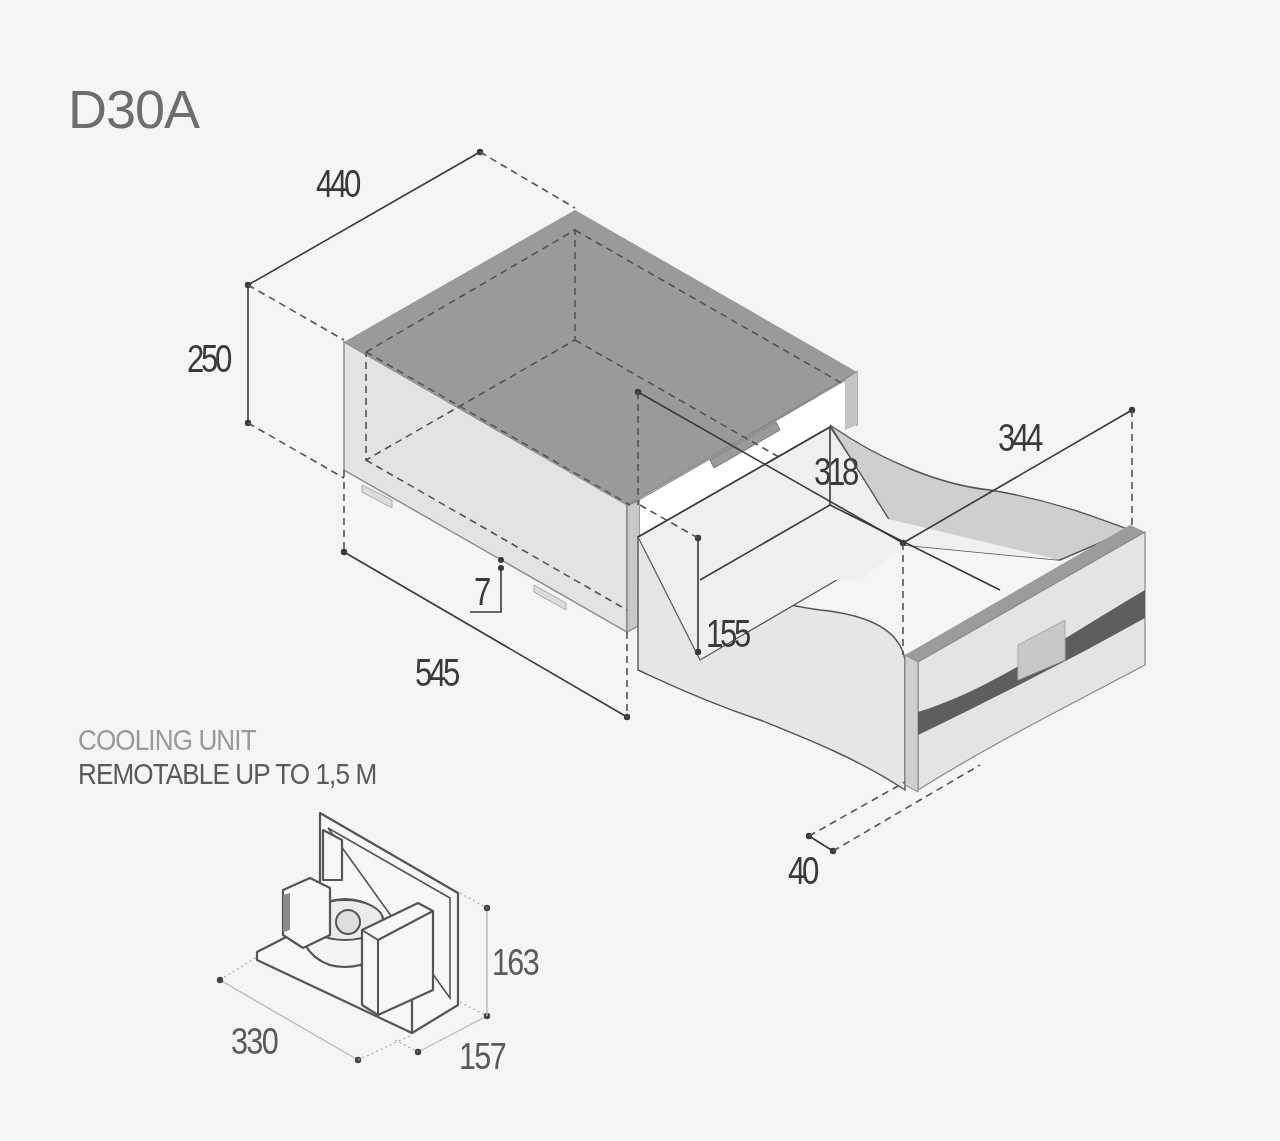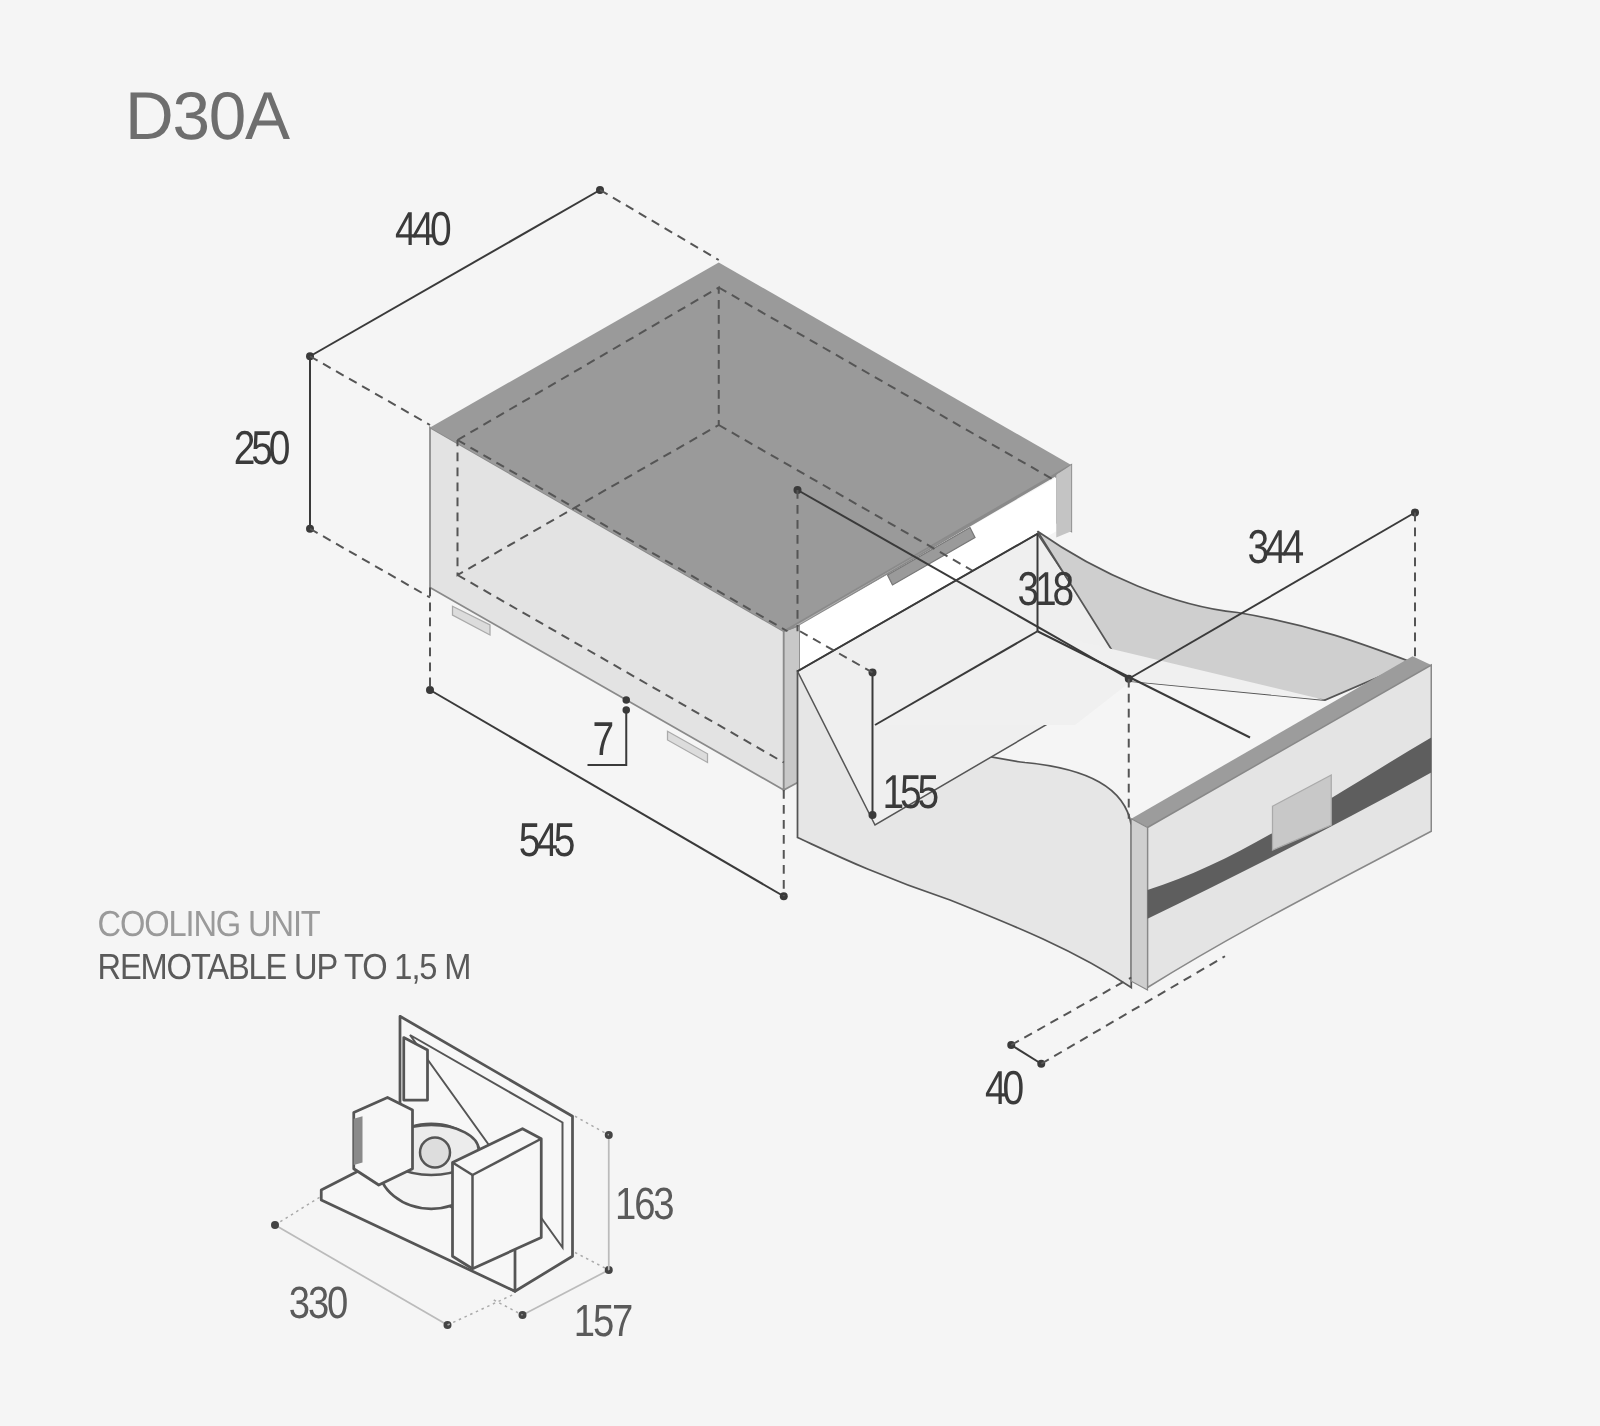--- a/index.html
+++ b/index.html
@@ -1,18 +1,18 @@
 <!DOCTYPE html>
 <html><head>
 <meta charset="utf-8">
 <style>
   html, body { margin: 0; padding: 0; background: #f5f5f5; }
   body { width: 1280px; height: 1141px; position: relative; overflow: hidden; font-family: "Liberation Sans", "DejaVu Sans", sans-serif; }
   #diagram { position: absolute; left: 0; top: 0; width: 1280px; height: 1141px; }
-  .title { position: absolute; left: 68px; top: 66px; font-size: 54px; color: #6e6e6e; letter-spacing: -1px; font-weight: 400; line-height: 1; margin-left: 32px; }
+  .title { position: absolute; left: 68px; top: 82px; font-size: 54px; color: #6e6e6e; letter-spacing: -1px; font-weight: 400; line-height: 1; }
   .dim { position: absolute; font-size: 38px; color: #3a3a3a; letter-spacing: -4px; line-height: 1; transform: scaleX(0.82); transform-origin: left top; }
   .cool1 { position: absolute; left: 78px; top: 726px; font-size: 29px; color: #9a9a9a; letter-spacing: -1px; line-height: 1; transform: scaleX(0.9); transform-origin: left top; font-weight: 300; }
   .cool2 { position: absolute; left: 78px; top: 760px; font-size: 29px; color: #5a5a5a; letter-spacing: -1px; line-height: 1; transform: scaleX(0.9); transform-origin: left top; }
   .dimsm { position: absolute; font-size: 36px; color: #5a5a5a; letter-spacing: -2px; line-height: 1; transform: scaleX(0.85); transform-origin: left top; }
 </style>
 </head>
 <body>
 
 <svg id="diagram" viewBox="0 0 1280 1141" xmlns="http://www.w3.org/2000/svg">
   <defs>

